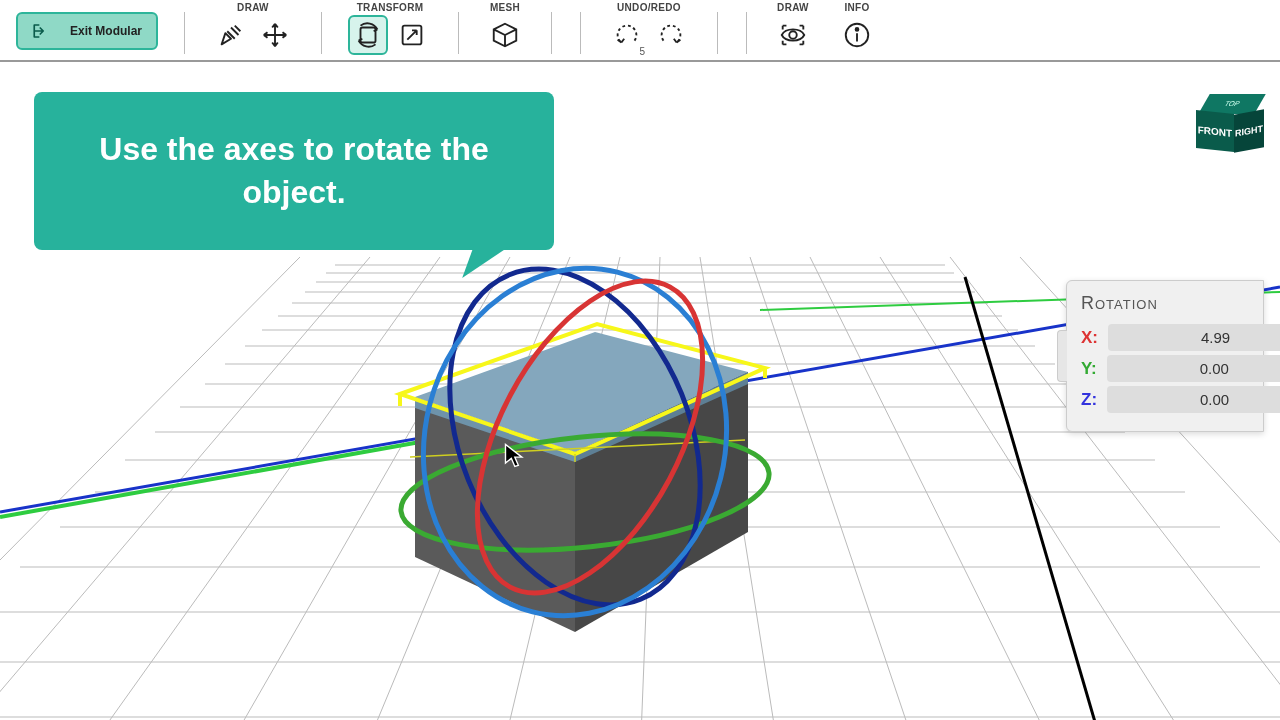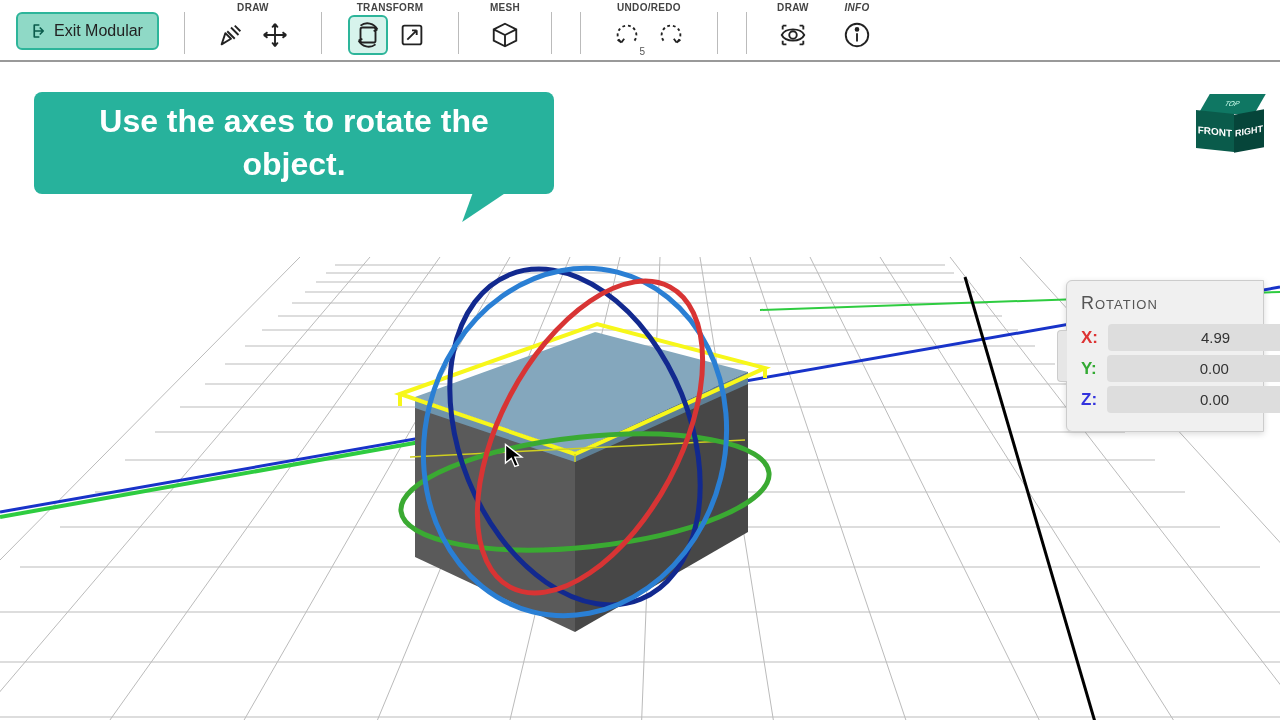--- a/index.html
+++ b/index.html
@@ -1,37 +1,37 @@
 <!DOCTYPE html>
 <html><head>
 <meta charset="utf-8">
 <style>
 * { box-sizing: border-box; margin: 0; padding: 0; }
 html, body { width: 1280px; height: 720px; overflow: hidden; font-family: Arial, Helvetica, sans-serif; background: #fff; }
 
 
 .toolbar { position: relative; height: 62px; border-bottom: 2px solid #999; display: flex; align-items: flex-end; padding: 0 8px 4px 8px; gap: 6px; }
-.exit-btn { position: absolute; top: 12px; left: 16px; background: #8fd9c6; border: 2px solid #2db59a; border-radius: 6px; padding: 8px 14px; font-size: 16px; font-weight: 400; color: #222; display: flex; align-items: center; gap: 4px; cursor: pointer; }
+.exit-btn { position: absolute; top: 12px; left: 16px; background: #8fd9c6; border: 2px solid #2db59a; border-radius: 6px; padding: 8px 14px; font-size: 12px; font-weight: 700; color: #222; display: flex; align-items: center; gap: 20px; cursor: pointer; }
 .exit-btn svg { width: 18px; height: 18px; }
 
 .groups { display: flex; align-items: flex-end; gap: 16px; margin-left: 170px; height: 100%; }
 .group { display: flex; flex-direction: column; align-items: center; height: 100%; padding: 2px 4px 0 4px; }
 .group-label { font-size: 10px; font-weight: 600; color: #444; letter-spacing: 0.3px; margin-bottom: 2px; }
 .tools { display: flex; gap: 4px; align-items: center; }
 .tool { width: 40px; height: 40px; display: flex; align-items: center; justify-content: center; cursor: pointer; border-radius: 4px; position: relative; }
 .tool.active { background: #d7f3ec; border: 2px solid #2db59a; border-radius: 6px; }
 .tool svg { width: 30px; height: 30px; stroke: #222; fill: none; stroke-width: 2; }
 .divider { width: 1px; height: 42px; background: #bbb; margin: 0 6px 2px 6px; }
-.info-group { margin-left: auto; font-style: italic; }
+.info-group { margin-left: auto; }
 
 
 .viewport { position: relative; width: 1280px; height: 658px; overflow: hidden; background: #fff; }
 
 
-.tooltip { position: absolute; top: 30px; left: 34px; background: #27b29c; color: #fff; font-size: 32px; font-weight: 600; padding: 8px 32px; border-radius: 8px; max-width: 520px; text-align: center; line-height: 1.35; }
+.tooltip { position: absolute; top: 30px; left: 34px; background: #27b29c; color: #fff; font-size: 32px; font-weight: 600; padding: 36px 32px; border-radius: 8px; max-width: 520px; text-align: center; line-height: 1.35; }
 .tooltip::after { content: ""; position: absolute; bottom: -28px; right: 50px; width: 0; height: 0; border-left: 36px solid #27b29c; border-bottom: 32px solid transparent; border-top: 0 solid transparent; transform: skewX(-20deg); }
 
 
 .orient-cube { position: absolute; top: 32px; right: 12px; width: 72px; height: 60px; }
 .orient-cube .top { position: absolute; left: 8px; top: 0; width: 56px; height: 20px; background: #0f7763; transform: skewX(-30deg); font-size: 7px; color: #cfe; text-align: center; line-height: 20px; }
 .orient-cube .front { position: absolute; left: 0; top: 18px; width: 38px; height: 38px; background: #0a5b4b; color: #fff; font-size: 10px; font-weight: 700; display: flex; align-items: center; justify-content: center; transform: skewY(6deg); }
 .orient-cube .right { position: absolute; left: 38px; top: 18px; width: 30px; height: 38px; background: #06453a; color: #fff; font-size: 9px; font-weight: 700; display: flex; align-items: center; justify-content: center; transform: skewY(-10deg); }
 
 
 .panel { position: absolute; top: 218px; right: 16px; width: 198px; background: #f0f0f0; border: 1px solid #ccc; border-radius: 6px 0 0 6px; box-shadow: 0 2px 6px rgba(0,0,0,0.15); padding: 12px 14px 14px 14px; }

